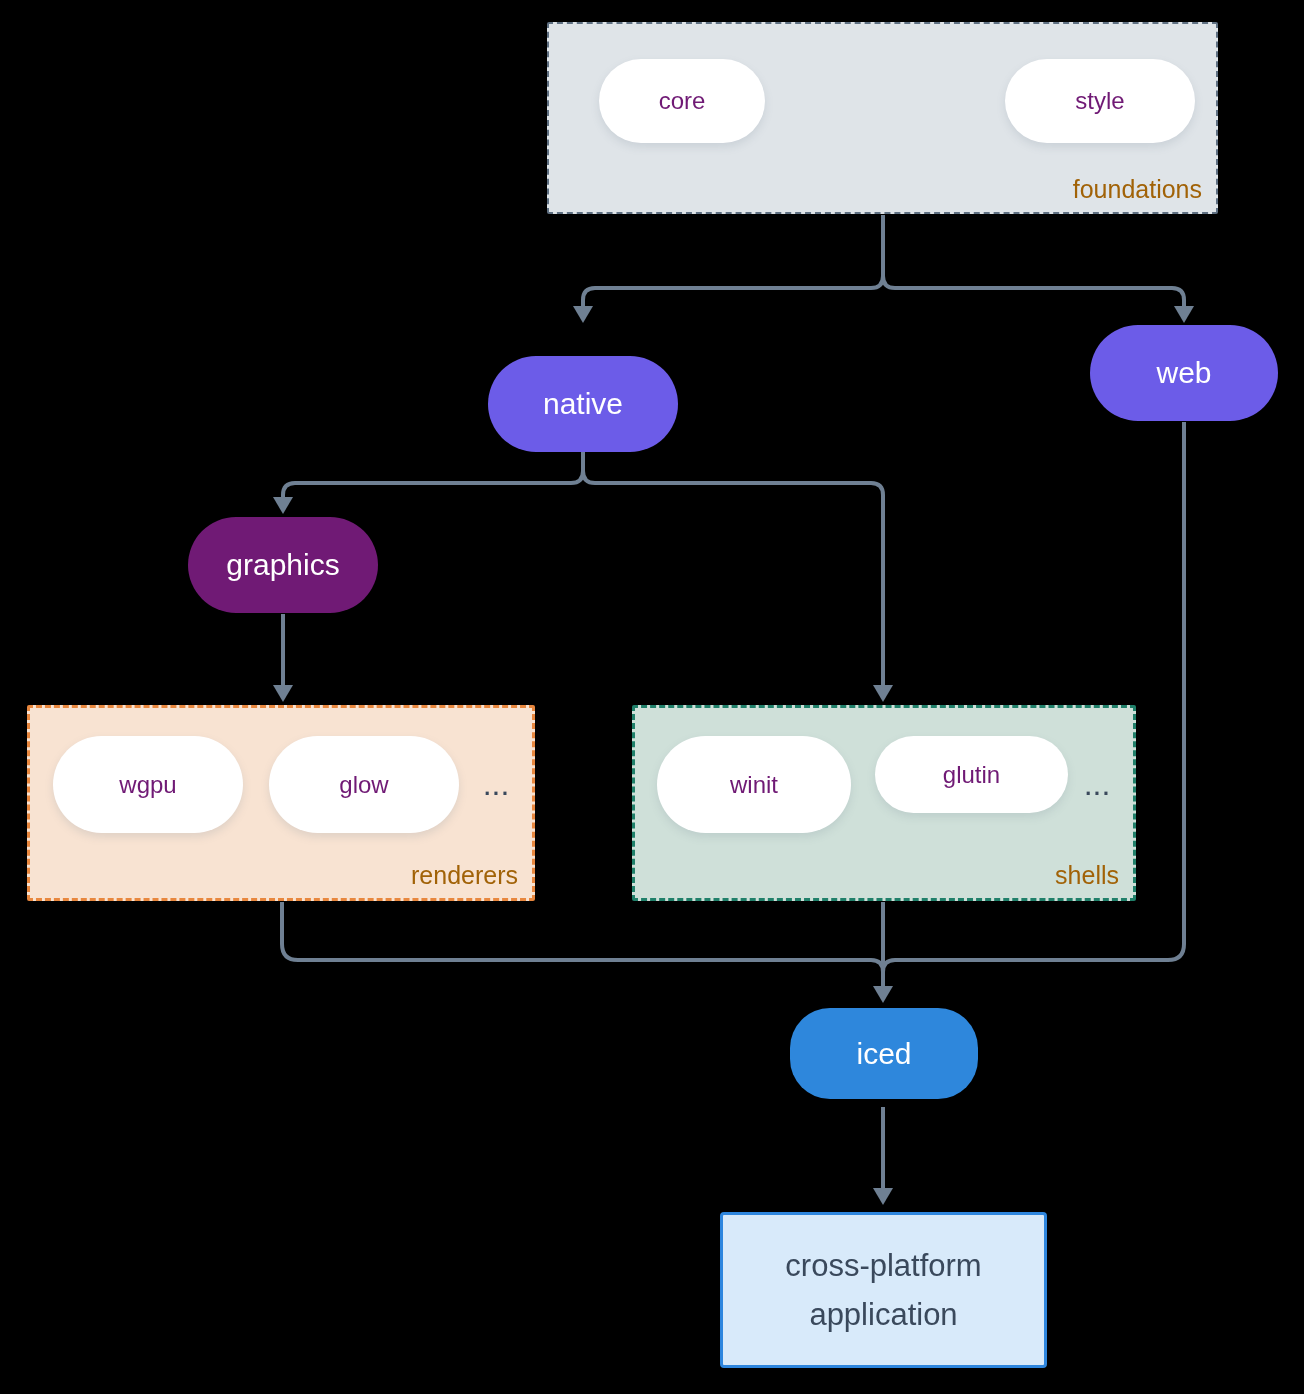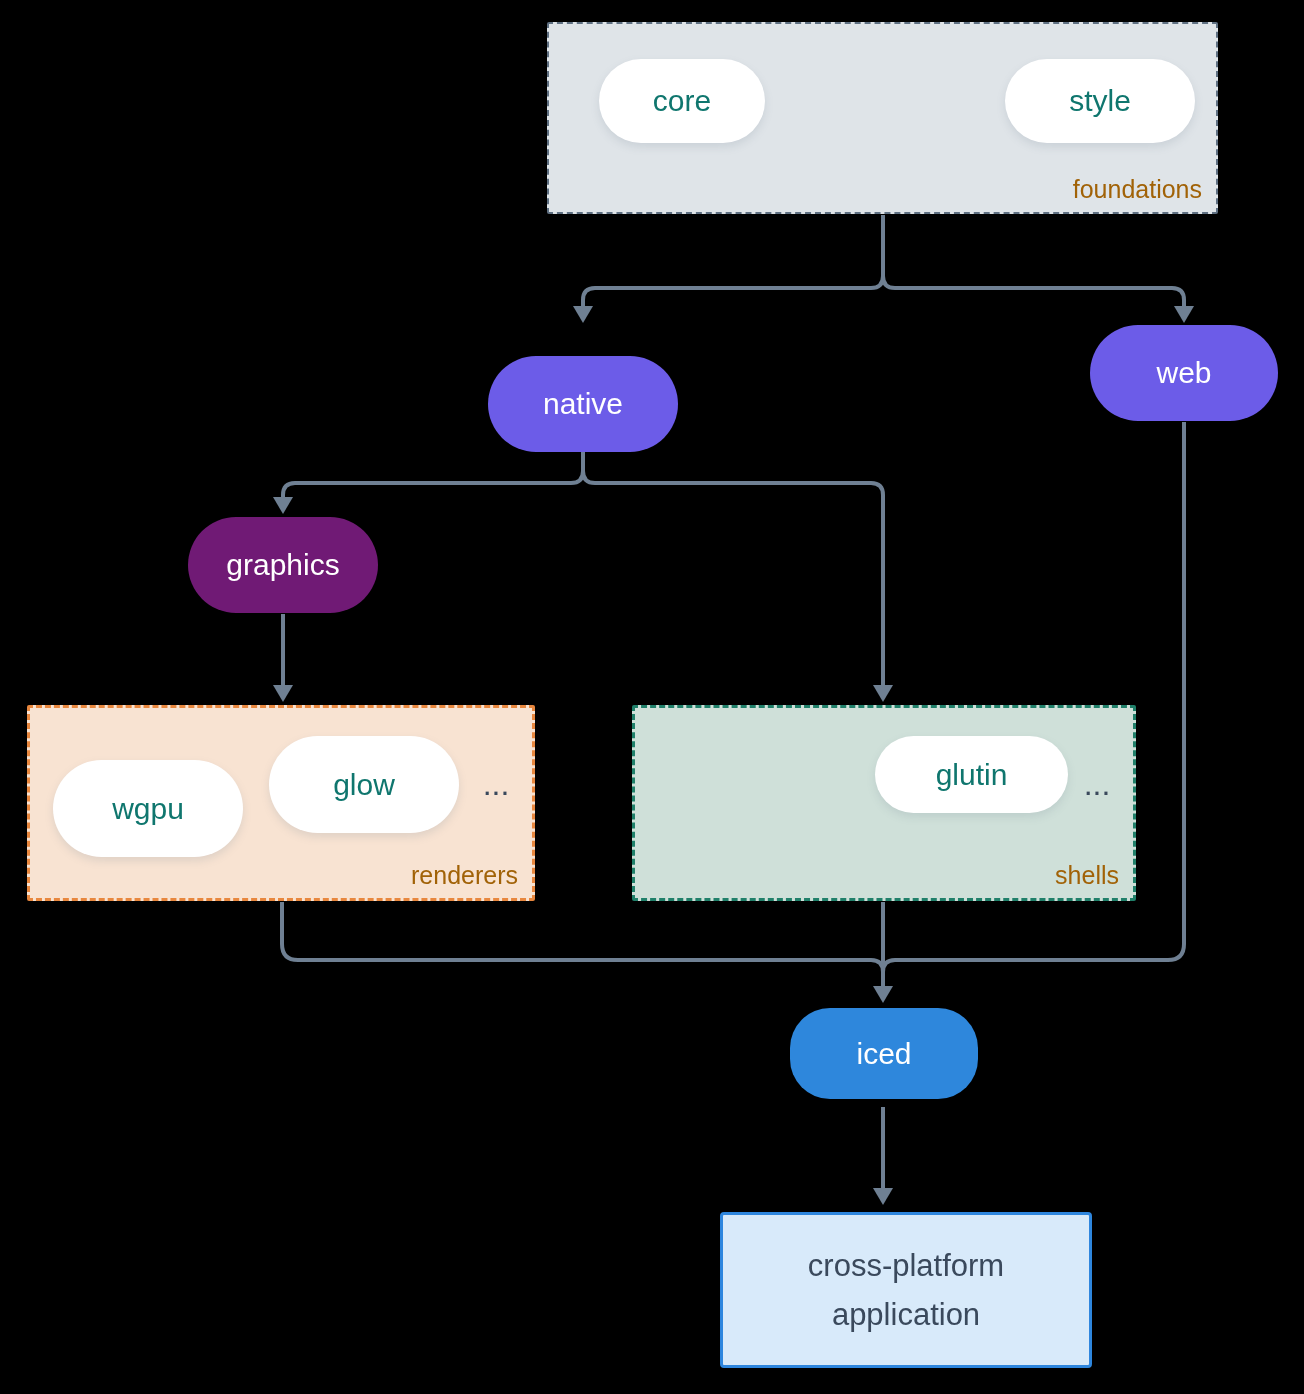--- a/index.html
+++ b/index.html
@@ -33,40 +33,40 @@
   }
   .group-label{
     position:absolute;right:14px;bottom:8px;
     font-size:25px;color:#a16207;
   }
   .white-pill{
     position:absolute;
     background:#ffffff;
     border-radius:50px;
     display:flex;align-items:center;justify-content:center;
-    font-size:30px;color:#0f766e;
+    font-size:24px;color:#701a75;
     box-shadow:0 4px 8px rgba(110,125,145,0.18);
   }
   .ellipsis{
     position:absolute;right:14px;top:28px;height:97px;width:44px;
     display:flex;align-items:center;justify-content:center;
     font-size:32px;color:#3a495c;
   }
   .node-pill{
     position:absolute;
     display:flex;align-items:center;justify-content:center;
     font-size:30px;color:#ffffff;
     border-radius:48px;
   }
   .node-native{left:488px;top:325px;width:190px;height:96px;background:#6c5ce8;margin-top:31px;}
   .node-web{left:1090px;top:325px;width:188px;height:96px;background:#6c5ce8;justify-content:center;}
   .node-graphics{left:188px;top:517px;width:190px;height:96px;background:#701a75;text-align:center;}
   .node-iced{left:790px;top:1008px;width:188px;height:91px;background:#2e87dc;border-radius:40px;}
   .node-application{
-    position:absolute;left:720px;top:1212px;width:372px;height:156px;
+    position:absolute;left:720px;top:1212px;width:327px;height:156px;
     box-sizing:border-box;
     background:#d8eafa;border:3px solid #2e86de;border-radius:4px;
     display:flex;flex-direction:column;align-items:center;justify-content:center;
     font-size:31px;line-height:49px;color:#3a495c;
   }
 </style>
 </head>
 <body>
 
 <svg id="connectors" viewBox="0 0 1304 1394" xmlns="http://www.w3.org/2000/svg">
@@ -113,31 +113,34 @@
 
 <div class="node-pill node-web">
   <span>web</span>
 </div>
 
 <div class="node-pill node-graphics">
   <span>graphics</span>
 </div>
 
 <div class="group group-renderers">
-  <div class="white-pill" style="left:23px;top:28px;width:190px;height:97px;margin-top:24px;">
+  <div class="white-pill" style="left:23px;top:28px;width:190px;height:97px;">
     <span>wgpu</span>
   </div>
   <div class="white-pill" style="left:239px;top:28px;width:190px;height:97px;">
     <span>glow</span>
   </div>
   <div class="ellipsis">...</div>
   <div class="group-label">renderers</div>
 </div>
 
 <div class="group group-shells">
+  <div class="white-pill" style="left:22px;top:28px;width:194px;height:97px;">
+    <span>winit</span>
+  </div>
   <div class="white-pill" style="left:240px;top:28px;width:193px;height:77px;">
     <span>glutin</span>
   </div>
   <div class="ellipsis">...</div>
   <div class="group-label">shells</div>
 </div>
 
 <div class="node-pill node-iced">
   <span>iced</span>
 </div>

